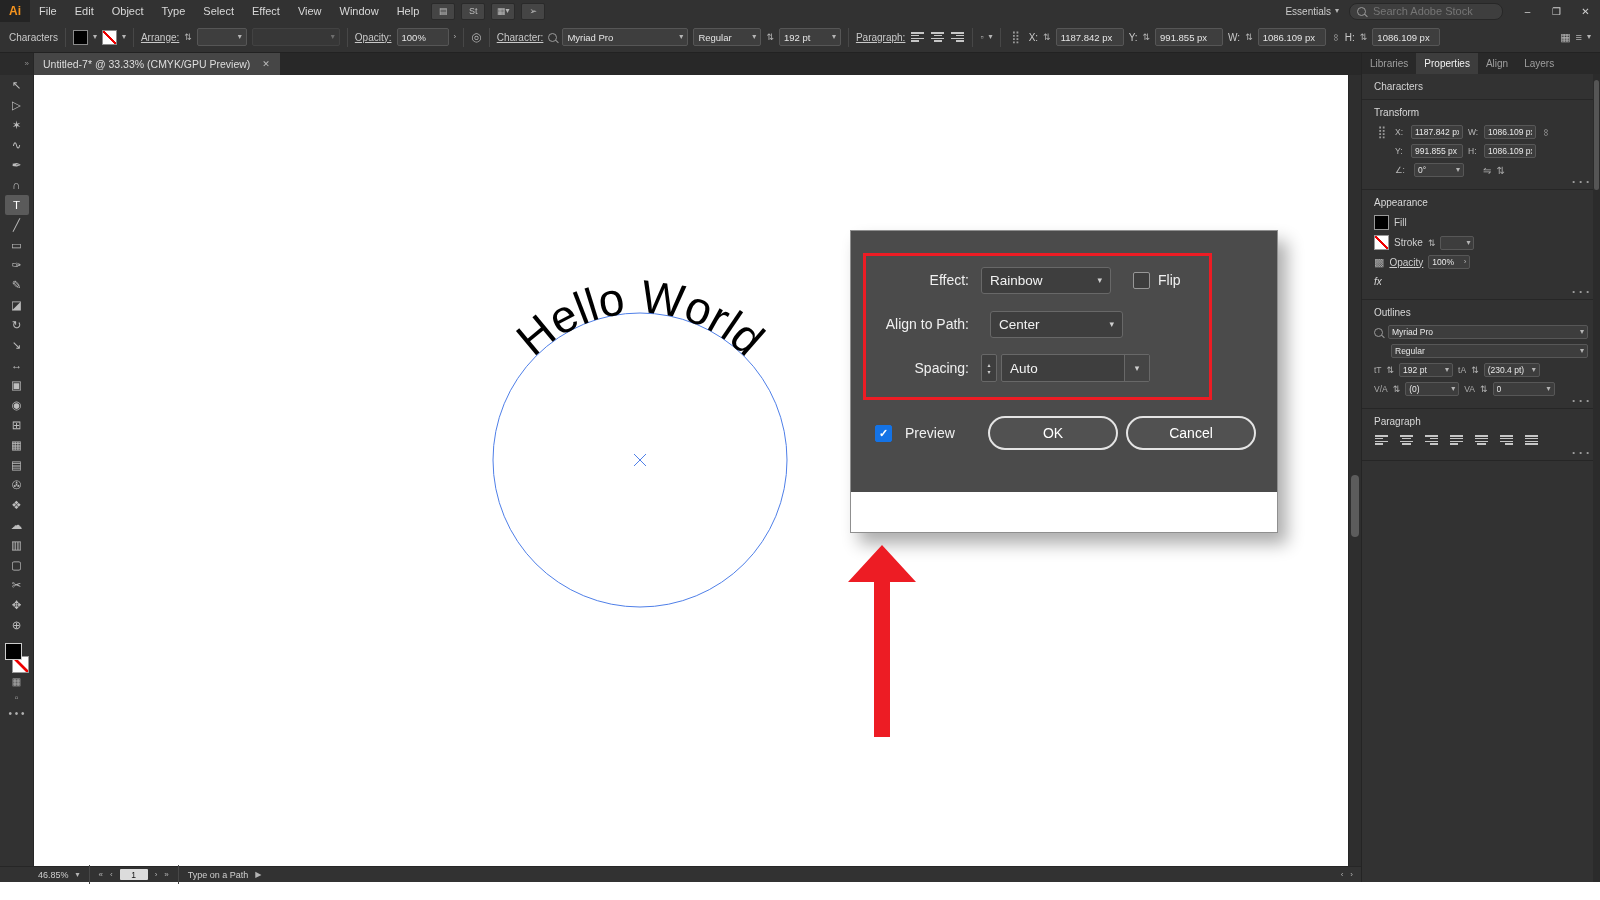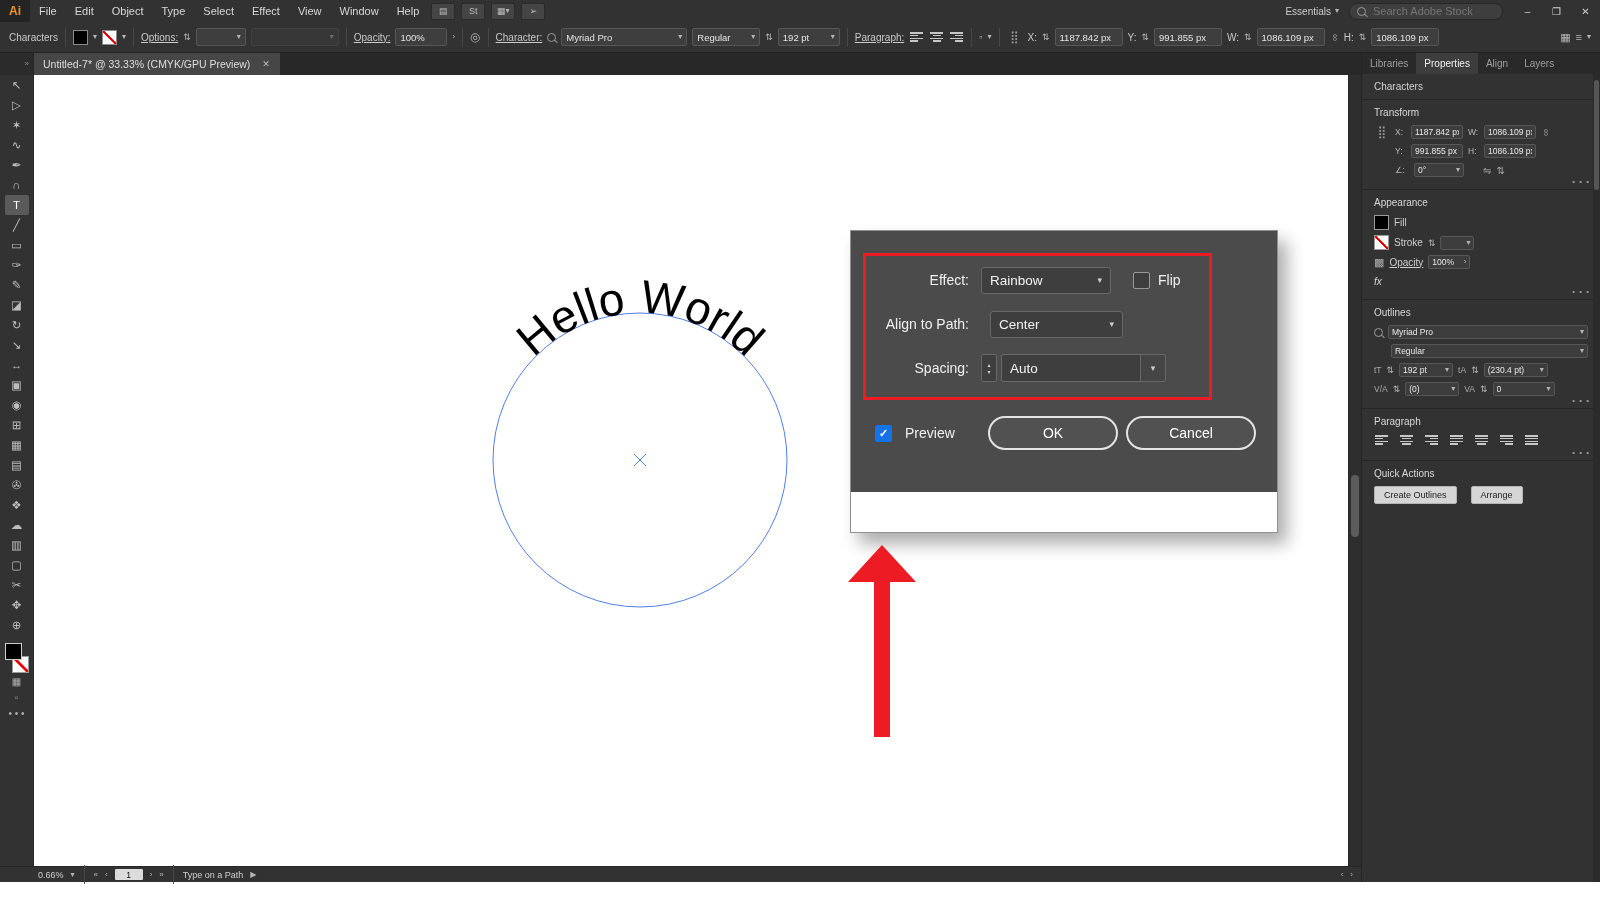--- a/index.html
+++ b/index.html
@@ -140,21 +140,21 @@
   </div>
 
   <div class="controlbar">
     <span class="cb-label">Characters</span>
     <span class="cb-sep"></span>
     <span class="sw sw-black"></span>
     <span class="chev">▾</span>
     <span class="sw sw-none"></span>
     <span class="chev">▾</span>
     <span class="cb-sep"></span>
-    <span class="cb-label u">Options:</span>
+    <span class="cb-label u">Arrange:</span>
     <span class="stp">⇅</span>
     <div class="cb-field" style="width:40px">
         <span></span>
         <span class="chev">▾</span>
       </div>
     <div class="cb-field dim" style="width:78px">
         <span></span>
         <span class="chev">▾</span>
       </div>
     <span class="cb-sep"></span>
@@ -385,21 +385,21 @@
       </div>
       <div class="rp-row">
         <span class="tinyico">tT</span>
         <span class="stp">⇅</span>
         <div class="f" style="width:54px">
             <span class="val">192 pt</span>
             <span class="chev">▾</span>
           </div>
         <span class="tinyico">tA</span>
         <span class="stp">⇅</span>
-        <div class="f" style="width:64px">
+        <div class="f" style="width:56px">
             <span class="val">(230.4 pt)</span>
             <span class="chev">▾</span>
           </div>
       </div>
       <div class="rp-row" style="margin-bottom:0">
         <span class="tinyico">V/A</span>
         <span class="stp">⇅</span>
         <div class="f" style="width:54px">
             <span class="val">(0)</span>
             <span class="chev">▾</span>
@@ -456,35 +456,28 @@
         <span class="pbar">
             <i></i>
             <i></i>
             <i></i>
             <i></i>
           </span>
       </div>
       <span class="rp-more">• • •</span>
     </div>
 
-    <div class="rp-section" style="border-bottom:none">
-      <div class="rp-title">Quick Actions</div>
-      <div class="rp-row" style="gap:14px">
-        <span class="qa-btn">Create Outlines</span>
-        <span class="qa-btn">Arrange</span>
-      </div>
-    </div>
 
     <div class="rp-scroll">
         <div class="rp-thumb"></div>
       </div>
   </div>
 
   <div class="statusbar">
-    <span>0.66%</span>
+    <span>46.85%</span>
     <span class="chev">▾</span>
     <span class="cb-sep"></span>
     <span class="chev">«</span>
     <span class="chev">‹</span>
     <span class="ab-field">1</span>
     <span class="chev">›</span>
     <span class="chev">»</span>
     <span class="cb-sep"></span>
     <span>Type on a Path</span>
     <span class="chev">▶</span>
@@ -511,21 +504,21 @@
           <span>Center</span>
           <span class="dlg-chev">▾</span>
         </div>
       </div>
       <div class="dlg-row" style="top:123px">
         <span class="dlg-label">Spacing:</span>
         <div class="spinbox" style="margin-left:5px">
           <span>▴</span>
           <span>▾</span>
         </div>
-        <div class="combo-split" style="width:165px">
+        <div class="combo-split" style="width:149px">
           <span class="combo-val">Auto</span>
           <span class="combo-arrow">▾</span>
         </div>
       </div>
       <div class="red-rect"></div>
       <div class="dlg-row" style="top:185px;height:34px">
         <span class="dlg-check checked" style="position:absolute;left:24px">
             <span>✓</span>
           </span>
         <span class="dlg-cb-label" style="position:absolute;left:46px">Preview</span>

